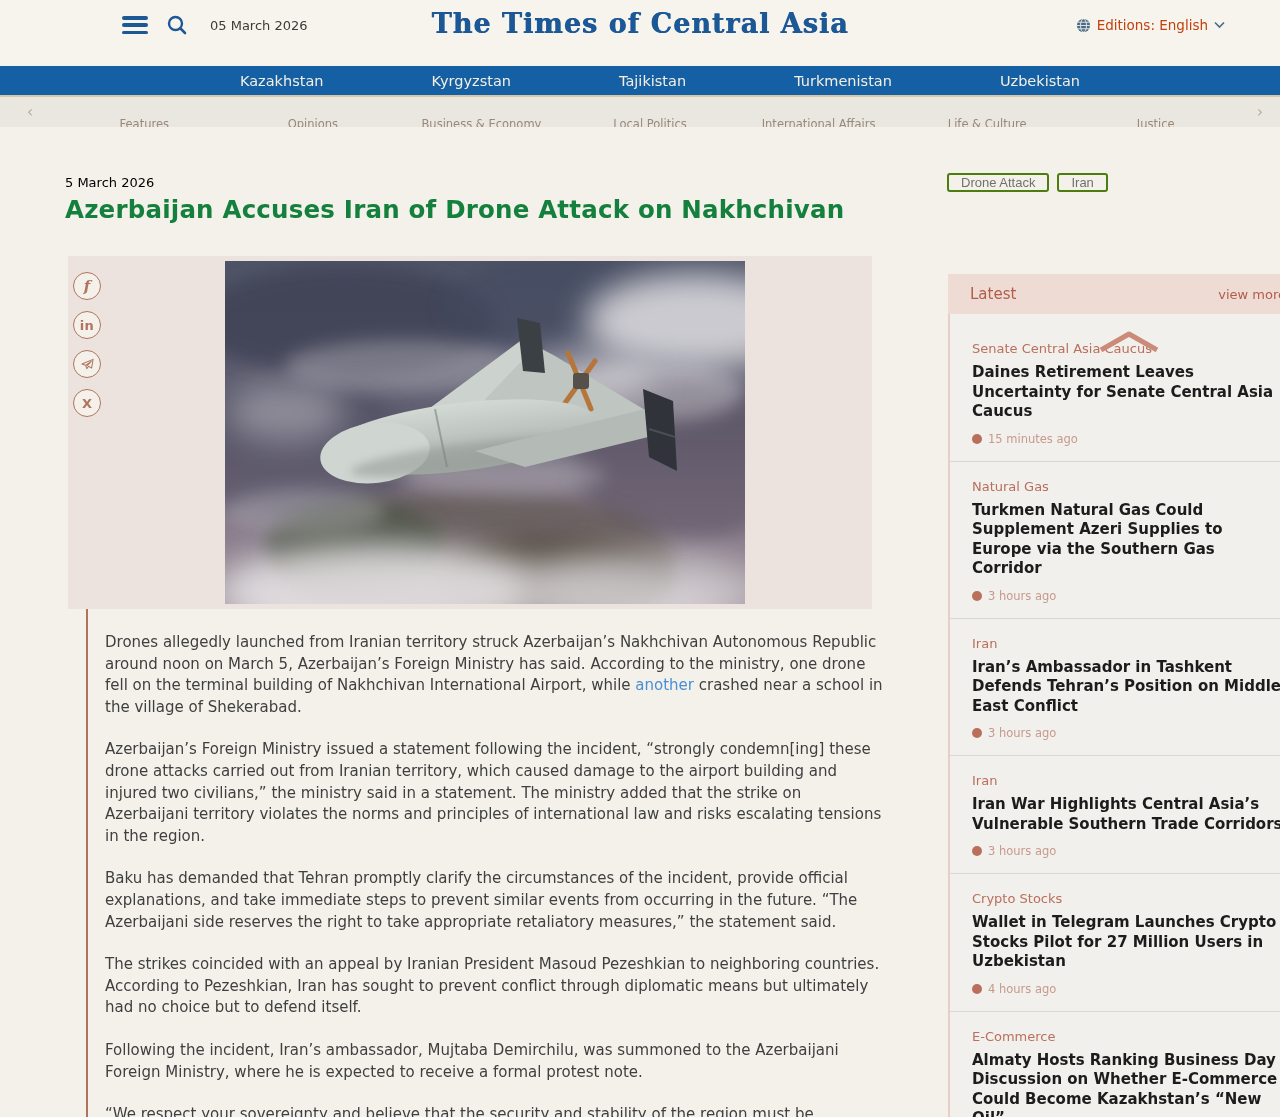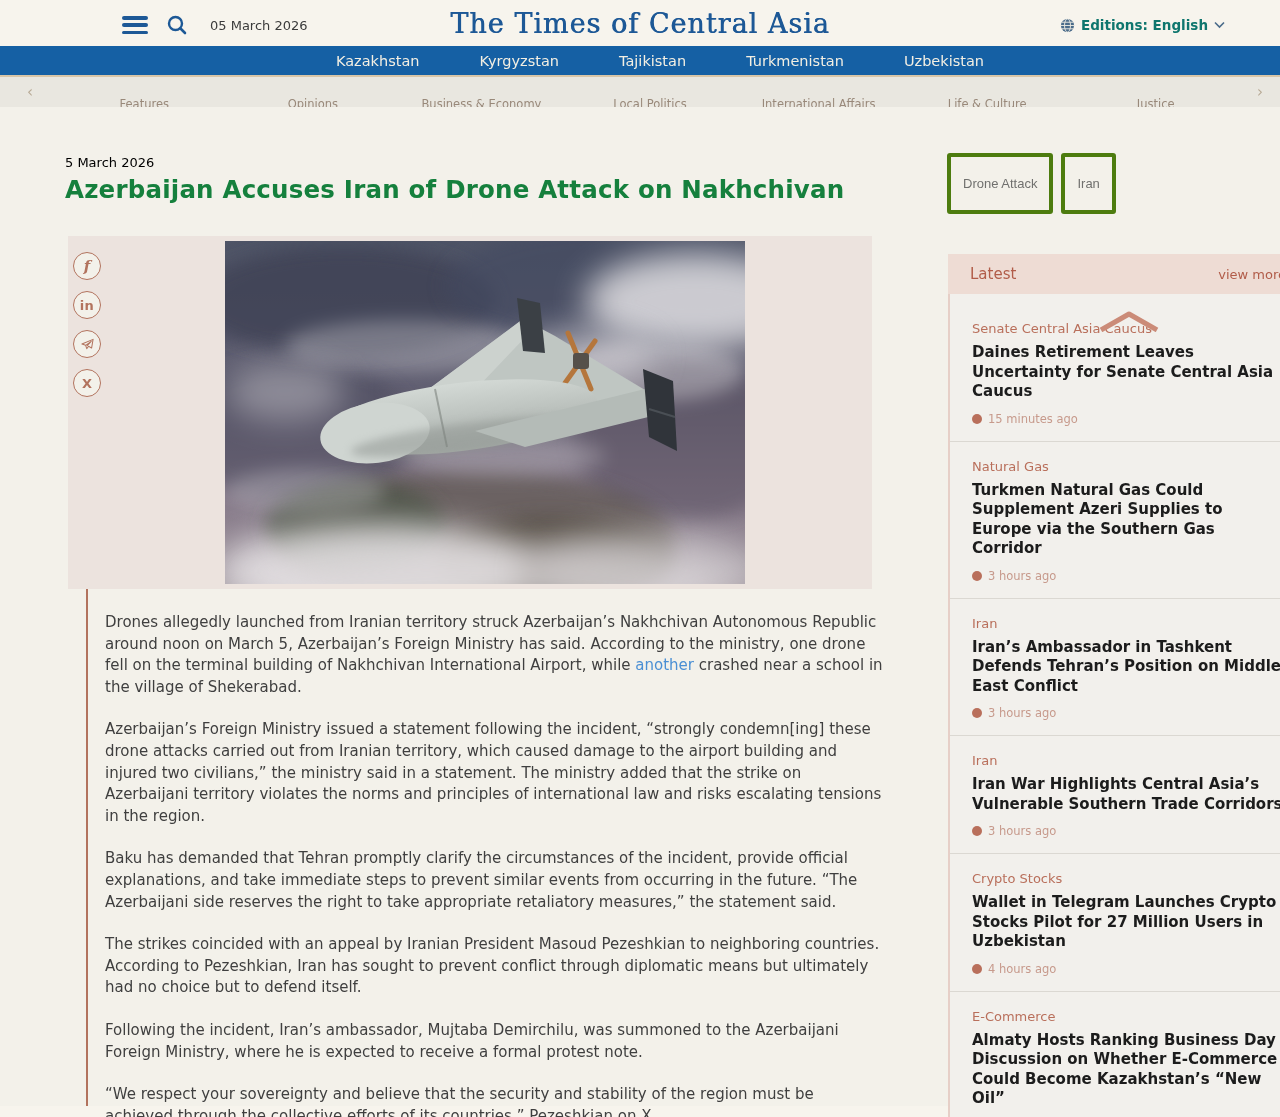--- a/index.html
+++ b/index.html
@@ -1,54 +1,54 @@
 <!DOCTYPE html>
 <html><head>
 <meta charset="utf-8">
 <style>
   * { margin:0; padding:0; box-sizing:border-box; }
   html,body { background:#f7f4ed; }
   body { font-family:"DejaVu Sans", sans-serif; }
   .page { position:relative; width:1280px; height:1117px; overflow:hidden; background:#f7f4ed; }
 
   
-  .topbar { position:relative; height:46px; background:#f7f4ed; }
+  .topbar { position:relative; height:66px; background:#f7f4ed; }
   .topbar-left { position:absolute; left:122px; top:14px; display:flex; align-items:center; gap:18px; }
   .hamburger { width:26px; height:18px; display:flex; flex-direction:column; justify-content:space-between; cursor:pointer; }
   .hamburger div { height:3.5px; background:#1d5896; border-radius:2px; }
   .search-btn { cursor:pointer; display:flex; align-items:center; }
   .top-date { font-size:13px; color:#3b3b3b; margin-left:4px; }
   .masthead { position:absolute; left:0; right:0; top:8px; text-align:center;
-              font-family:"DejaVu Serif", serif; font-weight:normal; font-size:27px;
+              font-family:"DejaVu Serif", serif; font-weight:bold; font-size:27px;
               color:#1d5896; letter-spacing:1px; text-shadow:0.6px 0 0 #1d5896; }
   .editions { position:absolute; right:55px; top:17px; display:flex; align-items:center; gap:6px;
-              color:#0f766e; font-size:13.5px; cursor:pointer;font-weight:bold; }
+              color:#c2410c; font-size:13.5px; cursor:pointer; }
 
   
   .country-bar { height:29px; background:#1560a4; display:flex; align-items:center;
-                 justify-content:center; gap:60px; padding-left:40px; }
+                 justify-content:center; gap:108px; padding-left:40px; }
   .country-bar span { color:#f3efe3; font-size:14.5px; cursor:pointer; white-space:nowrap; }
 
   
   .cat-bar { height:32px; background:#e9e7e0; border-top:2px solid #d8c6a8;
              display:flex; align-items:center; }
   .cat-chevron { width:60px; text-align:center; color:#b7a994; font-size:15px; cursor:pointer; }
   .cat-chevron.right { width:40px; }
   .cat-items { flex:1; display:flex;margin-top:23px; }
   .cat-items span { flex:1; text-align:center; font-size:11.5px; color:#99897a; cursor:pointer; white-space:nowrap; }
 
   
   .content { position:relative; height:999px; background:#f3f1ea; }
 
   .article-date { position:absolute; left:65px; top:48px; font-size:13px; color:#000000; }
   .article-title { position:absolute; left:65px; top:68px; width:820px;
                    font-size:24.5px; font-weight:bold; color:#15803d; letter-spacing:0.2px; }
 
   .tags { position:absolute; left:947px; top:46px; display:flex; gap:8px; }
-  .tag { border:4px solid #4d7c0f; border-radius:3px; padding:19px 12px; font-size:13px;
+  .tag { border:2px solid #4d7c0f; border-radius:3px; padding:0 12px; font-size:13px;
          color:#70706e; background:transparent; cursor:pointer; white-space:nowrap; }
 
   
   .social-rail { position:absolute; left:73px; top:145px; width:28px; }
   .rail-line { position:absolute; left:13px; top:10px; width:2px; height:844px; background:#b2735e; }
   .social-icon { position:relative; width:28px; height:28px; border:1.6px solid #b2735e; border-radius:50%;
                  background:#f3f1ea; color:#b2735e; display:flex; align-items:center; justify-content:center;
                  margin-bottom:11px; cursor:pointer; font-size:13px; z-index:1; }
   .social-icon .fb { font-family:"DejaVu Serif", serif; font-style:italic; font-weight:bold; font-size:15px; }
   .social-icon .li { font-size:13px; font-weight:bold; letter-spacing:0.5px; }

